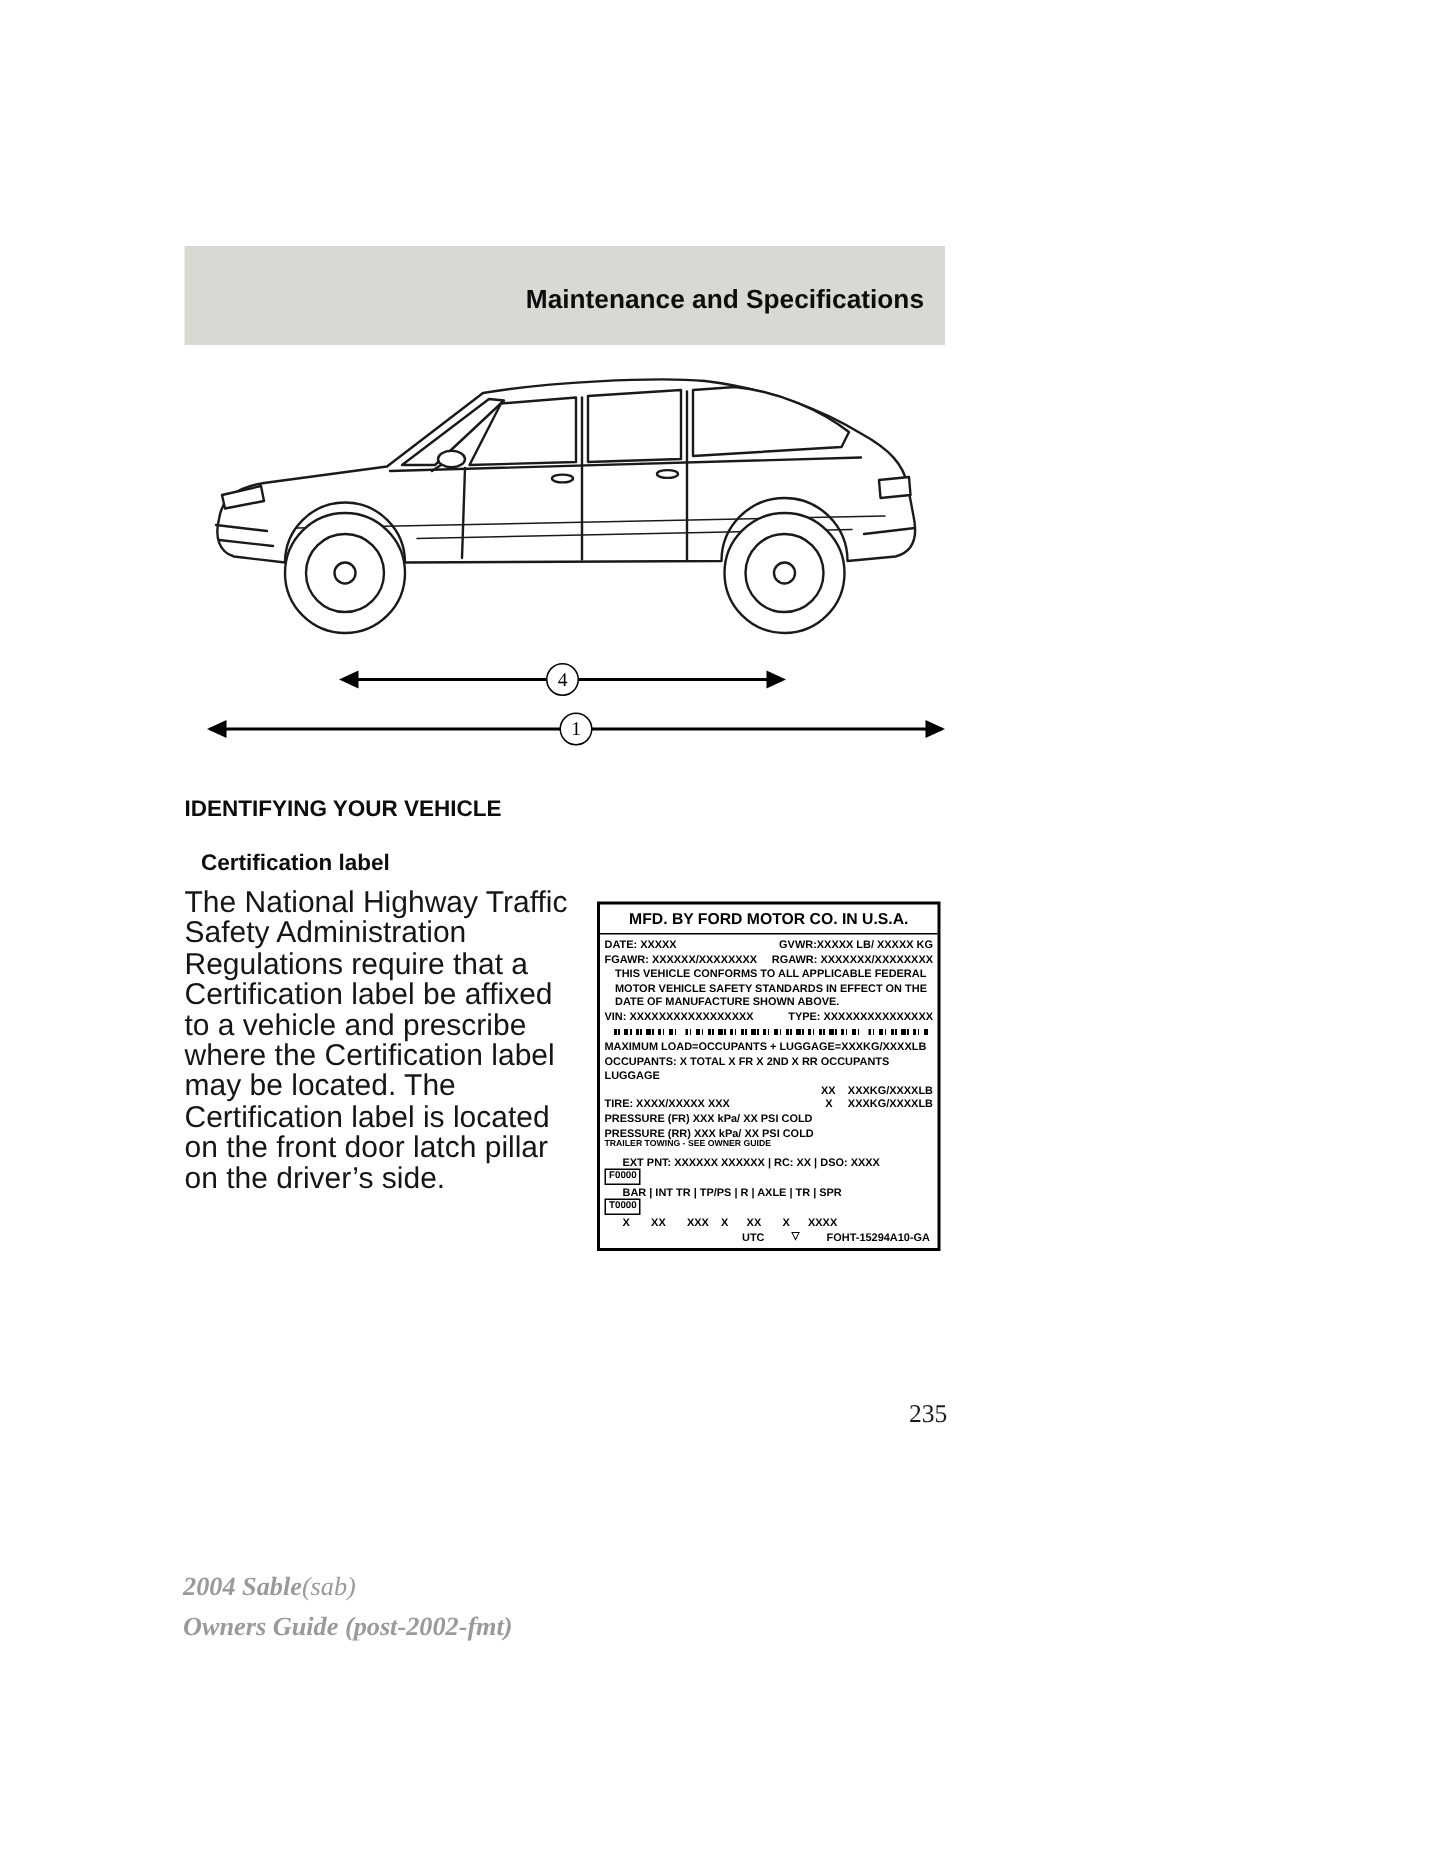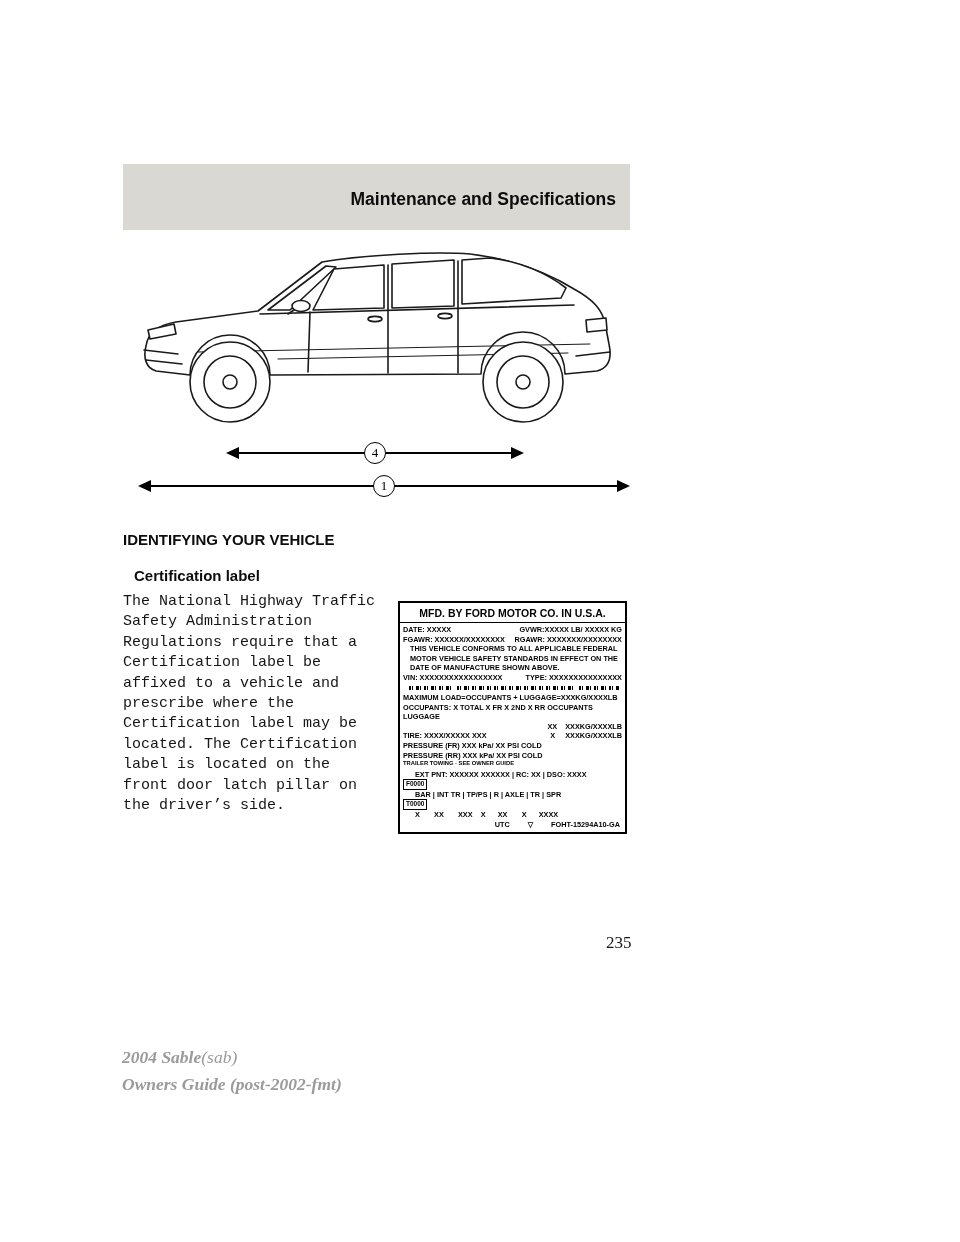--- a/index.html
+++ b/index.html
@@ -36,21 +36,21 @@
     width:20px;height:20px;background:#fff;border:1.5px solid #000;border-radius:50%;
     display:flex;align-items:center;justify-content:center;
     font-family:"Liberation Serif", serif;font-size:13px;color:#000;
   }
 
   
   .section-title{position:absolute;left:123px;top:531px;margin:0;font-size:15px;font-weight:bold;color:#0d0d0d;}
   .subsection-title{position:absolute;left:123px;top:556px;margin:11px;font-size:15px;font-weight:bold;color:#0d0d0d;}
   .body-text{
     position:absolute;left:123px;top:592px;width:260px;margin:0;
-    font-family:Liberation Mono, monospace;font-size:15px;line-height:20.4px;color:#161616;
+    font-family:Liberation Sans, sans-serif;font-size:20px;line-height:20.4px;color:#161616;
   }
 
   
   .cert-box{
     position:absolute;left:398px;top:601px;width:229px;height:233px;
     border:2px solid #000;box-sizing:border-box;background:#fff;
     padding:2px 3px;display:flex;flex-direction:column;
     font-size:7.3px;font-weight:bold;line-height:9.6px;color:#000;
   }
   .cert-title{

